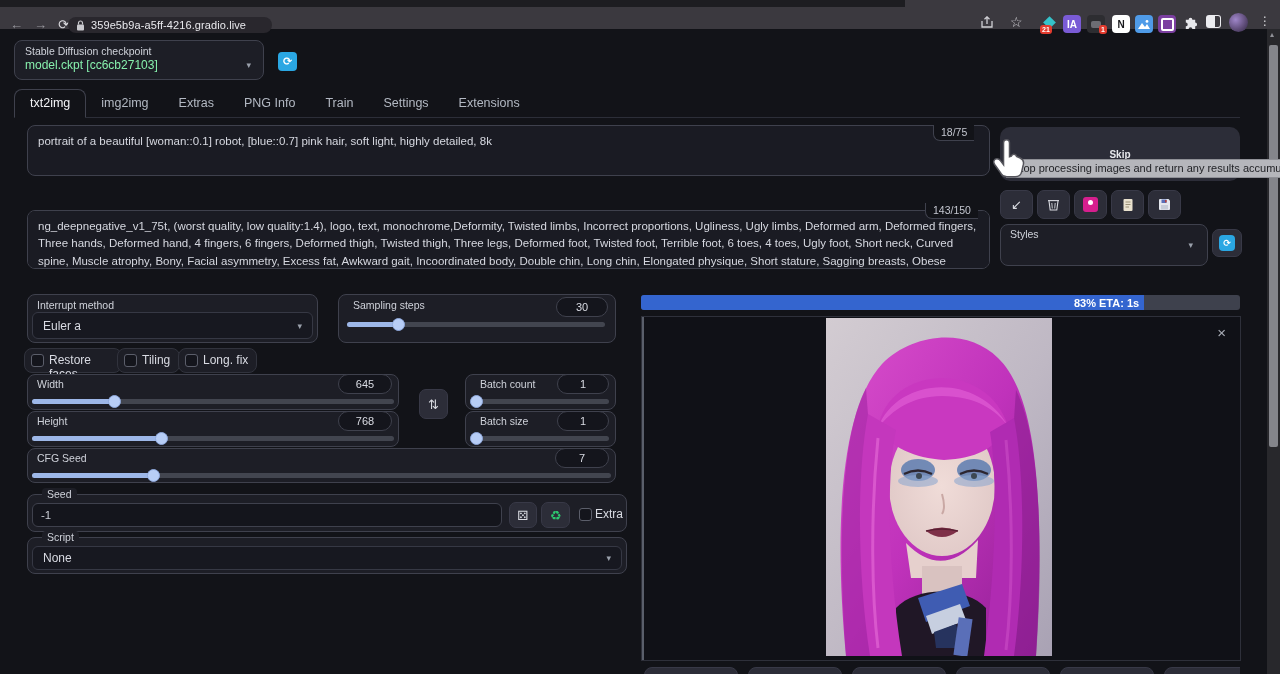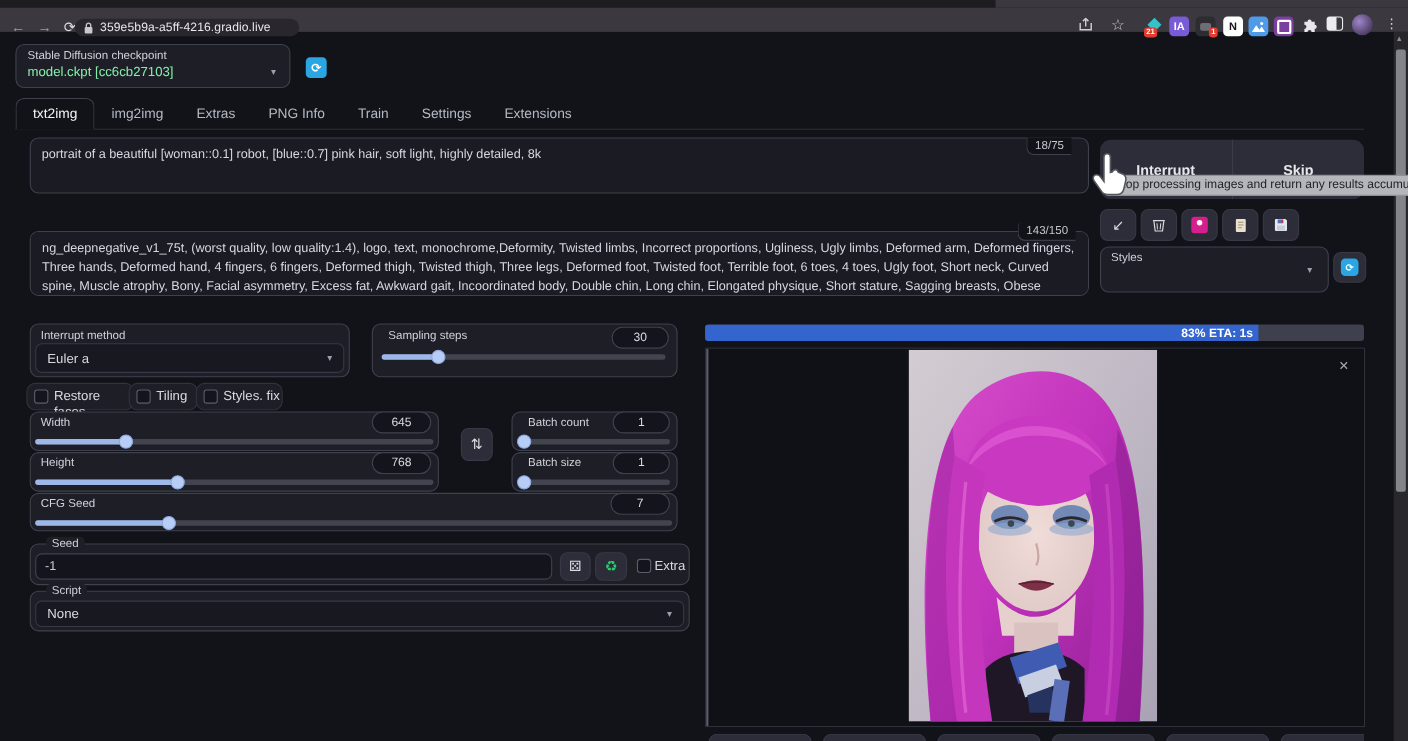--- a/index.html
+++ b/index.html
@@ -113,24 +113,21 @@
   <span class="tab">Extensions</span>
 </div>
 
 <textarea class="prompt" style="left: 27px; top: 125px; width: 963px; height: 51px;" readonly="">portrait of a beautiful [woman::0.1] robot, [blue::0.7] pink hair, soft light, highly detailed, 8k</textarea>
 <span class="counter" style="left:933px;top:125px">18/75</span>
 
 <textarea class="prompt" style="left: 27px; top: 210px; width: 963px; height: 59px;" readonly="">ng_deepnegative_v1_75t, (worst quality, low quality:1.4), logo, text, monochrome,Deformity, Twisted limbs, Incorrect proportions, Ugliness, Ugly limbs, Deformed arm, Deformed fingers, Three hands, Deformed hand, 4 fingers, 6 fingers, Deformed thigh, Twisted thigh, Three legs, Deformed foot, Twisted foot, Terrible foot, 6 toes, 4 toes, Ugly foot, Short neck, Curved spine, Muscle atrophy, Bony, Facial asymmetry, Excess fat, Awkward gait, Incoordinated body, Double chin, Long chin, Elongated physique, Short stature, Sagging breasts, Obese physique, Emaciated,</textarea>
 <span class="counter" style="left:925px;top:203px">143/150</span>
 
 <div class="abs" style="left:1000px;top:127px;width:240px;height:54px;background:#2c2d38;border-radius:10px;display:flex">
-  <div style="flex:1;display:flex;align-items:center;justify-content:center;font-size:13px;font-weight:600;color:#e7e8ec;border-right:1px solid #3b3c48">
-      <span>Interrupt</span>
-    </div>
-  <div style="flex:1;display:flex;align-items:center;justify-content:center;font-size:13px;font-weight:600;color:#e7e8ec">
+  <div style="flex:1;display:flex;align-items:center;justify-content:center;font-size:10px;font-weight:600;color:#e7e8ec">
       <span>Skip</span>
     </div>
 </div>
 
 <div class="tooltip" style="left:1006px;top:159px;width:268px;height:15px">
   <span>Stop processing images and return any results accumulated so far.</span>
 </div>
 
 <svg class="abs" style="left:990px;top:139px;z-index:70" width="36" height="40" viewBox="0 0 24 27">
   <path d="M9 2.5 c0-1.1.9-2 2-2 s2 .9 2 2 V12 l1.2-.4 c.6-2 3.2-1.7 3.6.2 l2.4 1 c2.3 1 2.6 2.2 2.2 4.2 l-1.2 5.2 c-.5 2.3-2 3.3-4.4 3.3 h-5.6 c-1.8 0-3-.7-3.9-2.2 L3 17.2 c-1.3-2-.3-3.8 1.6-3.8 1.1 0 1.8.5 2.4 1.4 l2 2.6 Z" fill="#ffffff" stroke="#55555c" stroke-width="1"></path>
@@ -200,21 +197,21 @@
 <div class="abs chip" style="left:24px;top:348px;width:96px;height:23px">
   <div class="cb abs" style="left:6px;top:5px"></div>
   <span class="cblabel abs" style="left:24px;top:4px">Restore faces</span>
 </div>
 <div class="abs chip" style="left:117px;top:348px;width:61px;height:23px">
   <div class="cb abs" style="left:6px;top:5px"></div>
   <span class="cblabel abs" style="left:24px;top:4px">Tiling</span>
 </div>
 <div class="abs chip" style="left:178px;top:348px;width:77px;height:23px">
   <div class="cb abs" style="left:6px;top:5px"></div>
-  <span class="cblabel abs" style="left:24px;top:4px">Styles. fix</span>
+  <span class="cblabel abs" style="left:24px;top:4px">Long. fix</span>
 </div>
 
 <div class="abs block" style="left:27px;top:374px;width:370px;height:34px">
   <span class="inlabel" style="left:9px;top:3px">Width</span>
   <div class="numbox abs" style="left:310px;top:-1px;width:52px;height:18px">645</div>
   <div class="track" style="left:4px;top:24px;width:362px">
     <div class="fill" style="width:23%"></div>
       <div class="knob" style="left:23%"></div>
   </div>
 </div>

